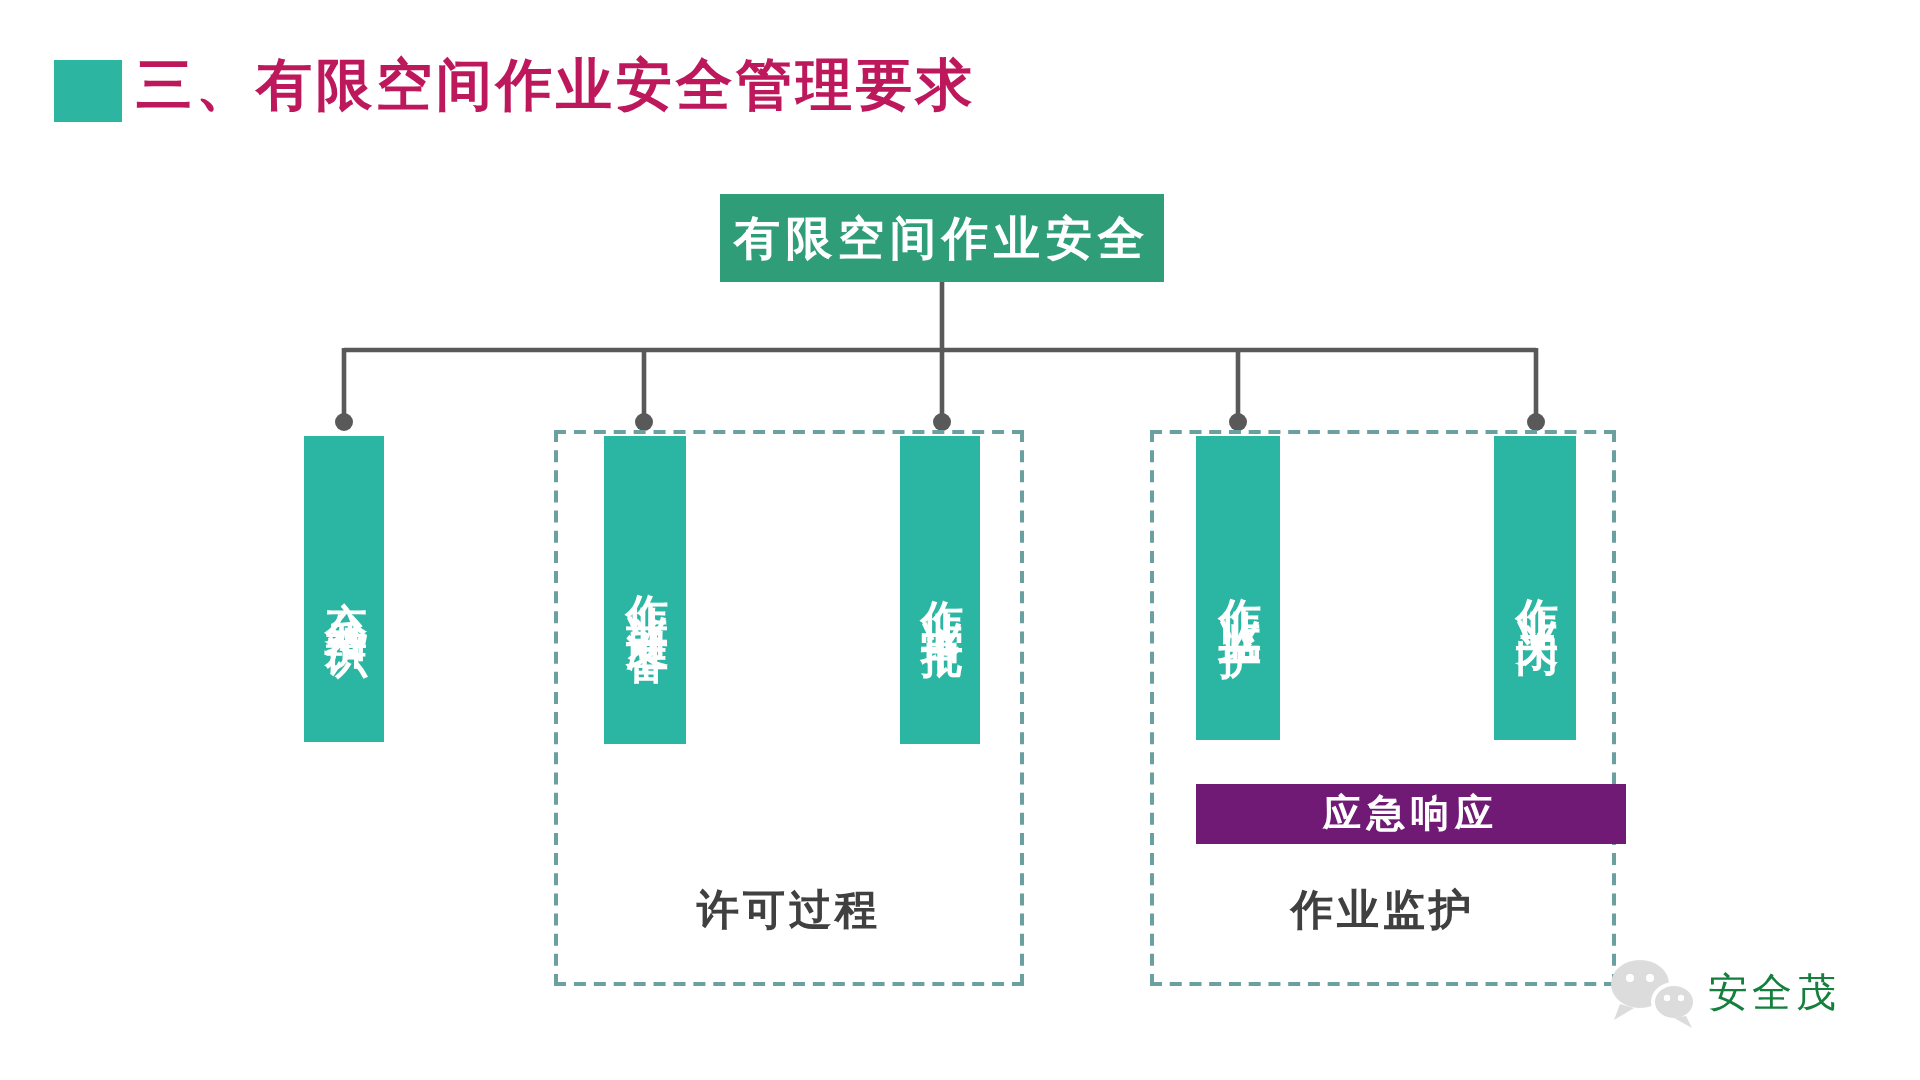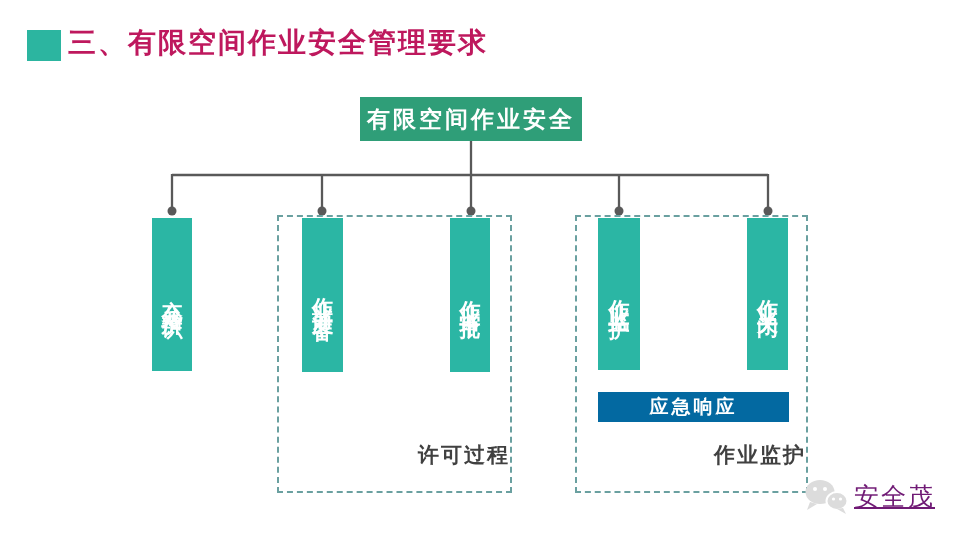--- a/index.html
+++ b/index.html
@@ -26,53 +26,52 @@
   }
   
   .connector-svg{position:absolute;left:0;top:0;width:960px;height:540px;pointer-events:none;}
   
   .group{
     position:absolute;border:2px dashed #6aa0a0;box-sizing:border-box;
   }
   .group-permit{left:277px;top:215px;width:235px;height:278px;}
   .group-operation{left:575px;top:215px;width:233px;height:278px;}
   .group-label{
-    position:absolute;left:0;bottom:22px;width:100%;text-align:right;
+    position:absolute;left:0;bottom:22px;width:100%;text-align:center;
     font-size:21px;font-weight:bold;color:#404040;letter-spacing:2px;
   }
   
   .vbox{
     position:absolute;background:#2bb6a4;
     display:flex;align-items:center;justify-content:center;
   }
   .vtext{
     writing-mode:vertical-rl;text-orientation:upright;
     color:#ffffff;font-weight:bold;font-size:21px;letter-spacing:6px;
     word-break:break-all;
   }
   .vbox-1{left:152px;top:218px;width:40px;height:153px;}
   .vbox-2{left:302px;top:218px;width:41px;height:154px;}
   .vbox-3{left:450px;top:218px;width:40px;height:154px;}
   .vbox-4{left:598px;top:218px;width:42px;height:152px;}
   .vbox-5{left:747px;top:218px;width:41px;height:152px;}
   
   .emergency-bar{
-    position:absolute;left:598px;top:392px;width:191px;height:30px;
-    background:#0369a1;color:#ffffff;font-weight:bold;font-size:19px;
+    position:absolute;left:598px;top:392px;width:215px;height:30px;
+    background:#701a75;color:#ffffff;font-weight:bold;font-size:19px;
     letter-spacing:3px;display:flex;align-items:center;justify-content:center;
     white-space:nowrap;
   }
   
   .watermark{
     position:absolute;left:803px;top:478px;display:flex;align-items:center;gap:5px;
   }
   .watermark-text{
-    font-size:25px;color:#701a75;letter-spacing:2px;white-space:nowrap;
+    font-size:20px;color:#15803d;letter-spacing:2px;white-space:nowrap;
     text-shadow:1px 1px 0 #ffffff;
-    text-decoration:underline;
   }
 </style>
 </head>
 <body>
 
 <div class="canvas">
 
   <div class="title-bullet"></div>
   <div class="page-title">三、有限空间作业安全管理要求</div>
 

